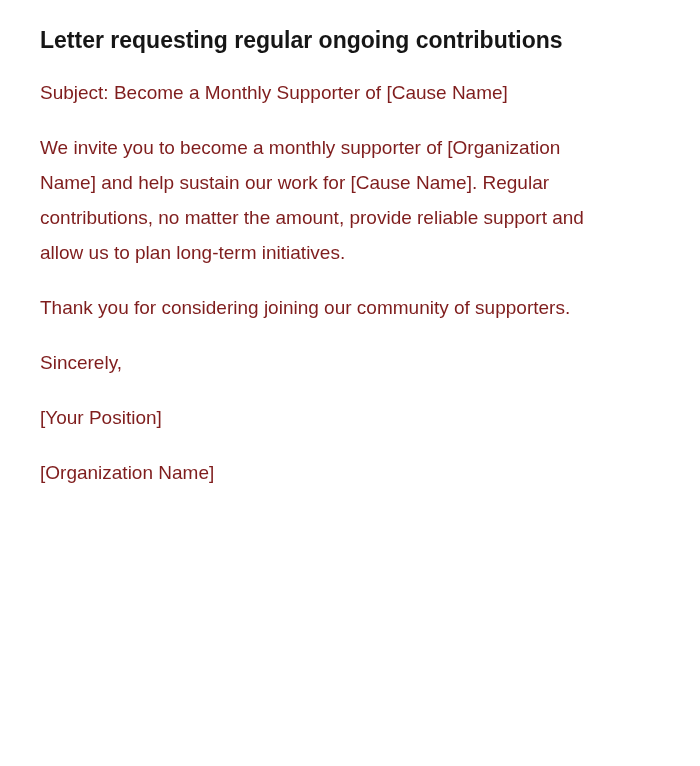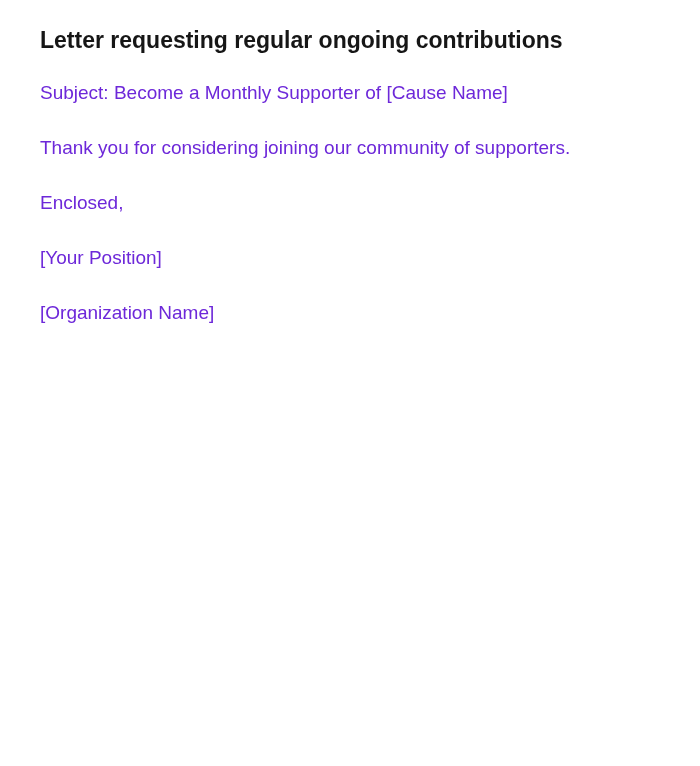--- a/index.html
+++ b/index.html
@@ -22,35 +22,36 @@
     font-weight: 700;
     margin: 0 0 15px 0;
     color: #161616;
     letter-spacing: 0;
   }
   .doc-paragraph {
     font-size: 19px;
     line-height: 35px;
     font-weight: 400;
     margin: 20px 0;
-    color: #6d28d9;
+    color: #7f1d1d;
   }
 </style>
 </head>
 <body>
 
 <div class="page">
   <h1 class="doc-title">Letter requesting regular ongoing contributions</h1>
 
   <p class="doc-paragraph">Subject: Become a Monthly Supporter of [Cause Name]</p>
 
 
+  <p class="doc-paragraph">We invite you to become a monthly supporter of [Organization Name] and help sustain our work for [Cause Name]. Regular contributions, no matter the amount, provide reliable support and allow us to plan long-term initiatives.</p>
 
 
   <p class="doc-paragraph">Thank you for considering joining our community of supporters.</p>
 
-  <p class="doc-paragraph">Enclosed,</p>
+  <p class="doc-paragraph">Sincerely,</p>
 
 
   <p class="doc-paragraph">[Your Position]</p>
 
   <p class="doc-paragraph">[Organization Name]</p>
 </div>
 
 </body></html>

